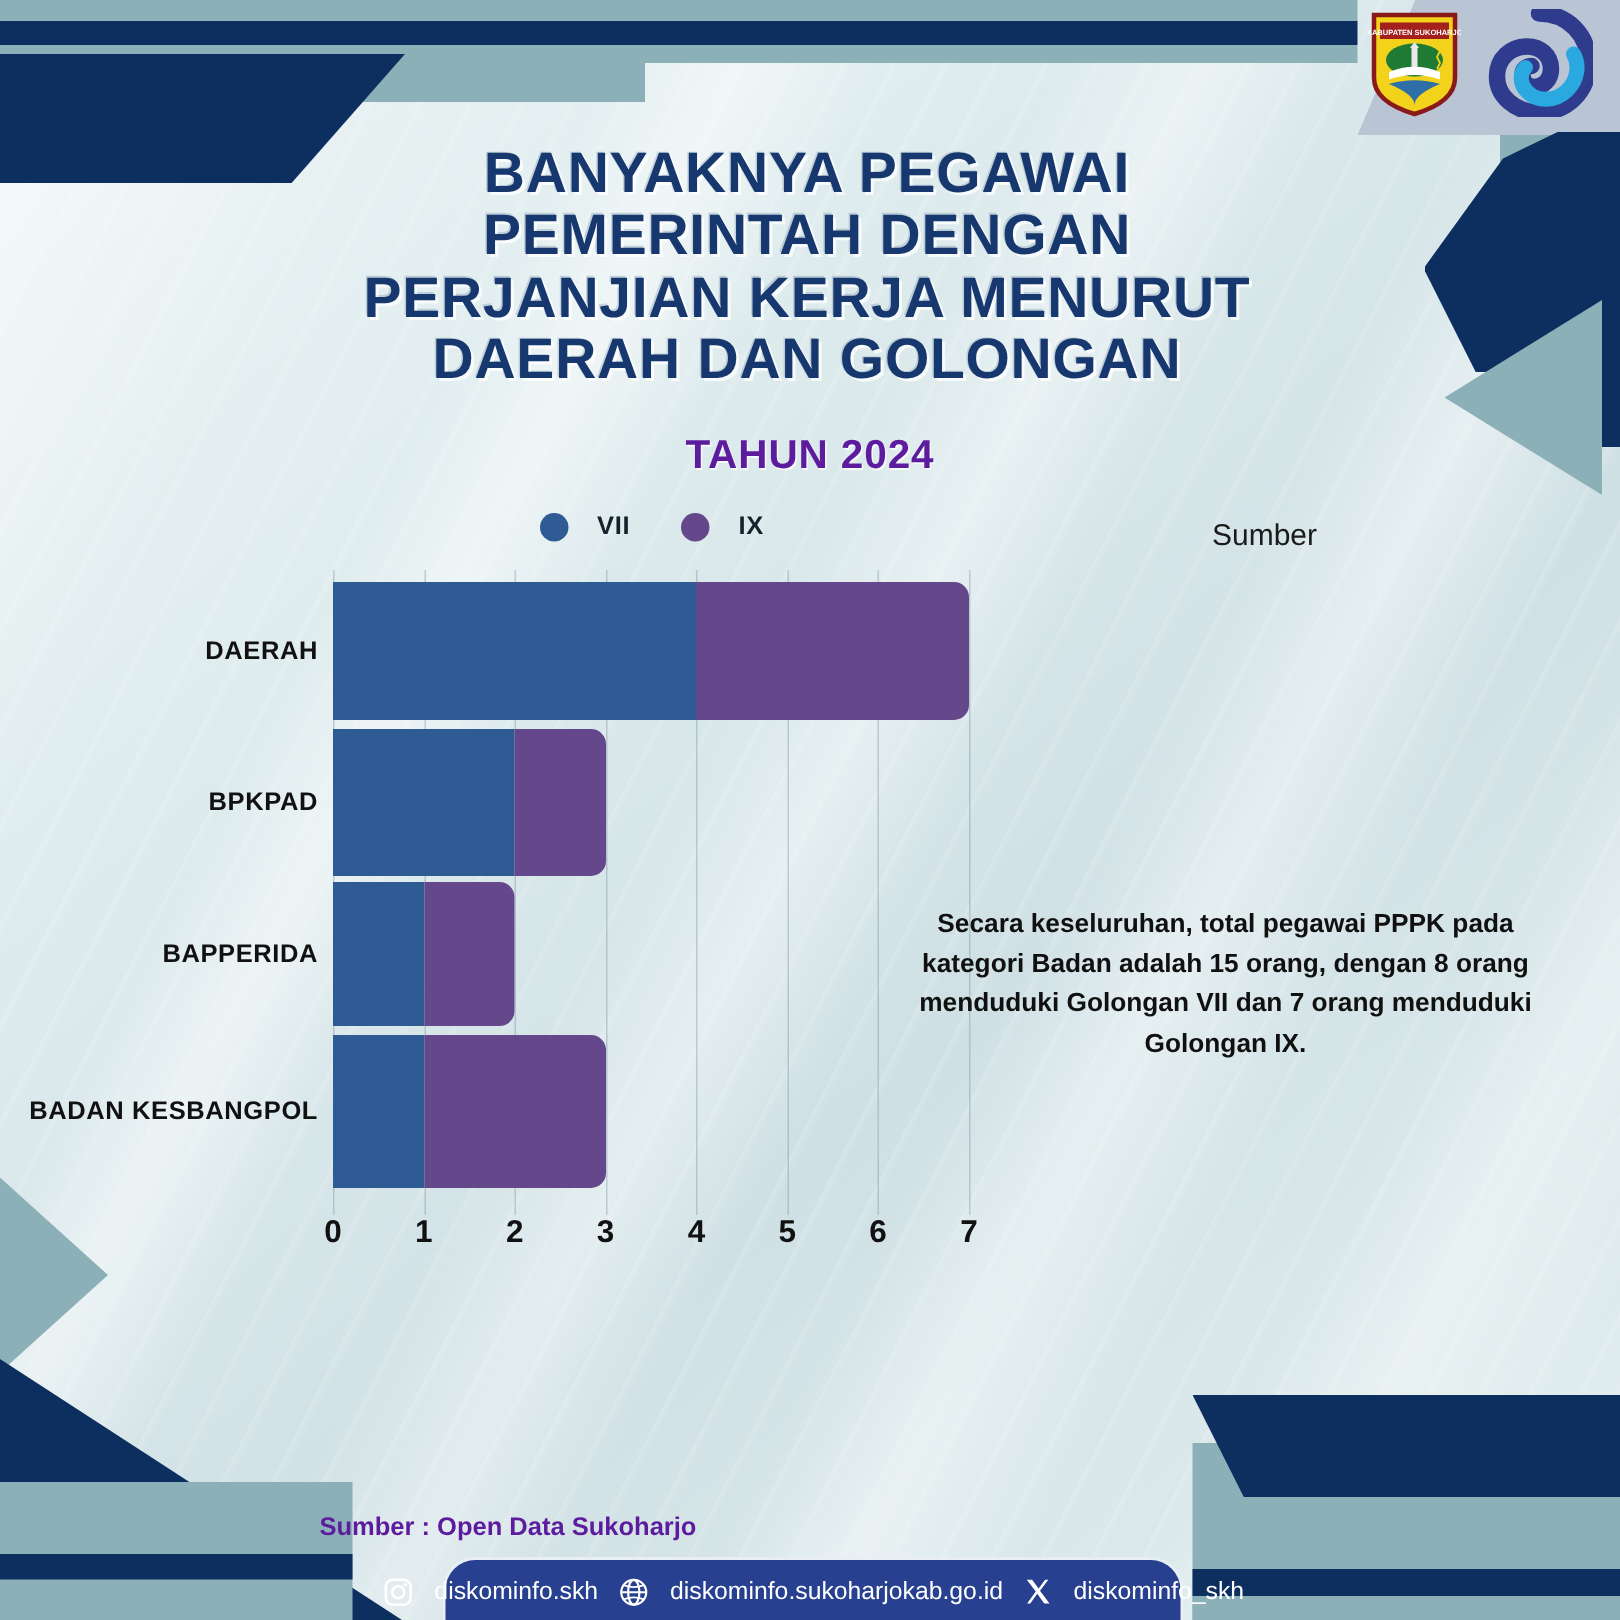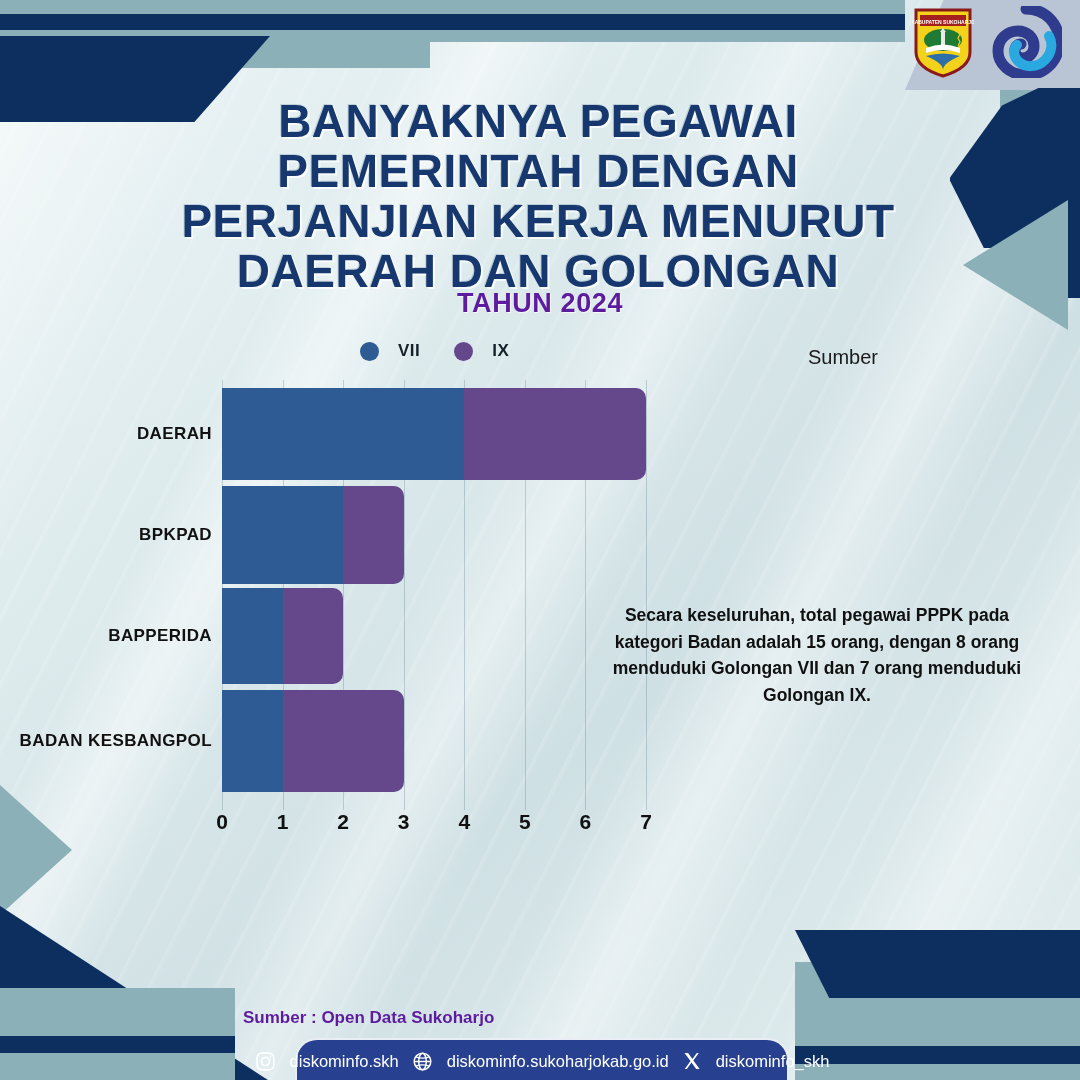--- a/index.html
+++ b/index.html
@@ -62,21 +62,21 @@
   .br-teal-strip2{left:795px;top:1064px;width:285px;height:16px;background:#8cb0b7;z-index:3;}
 
   
   .logos{position:absolute;right:18px;top:6px;display:flex;align-items:center;gap:16px;z-index:20;}
   .shield{width:62px;height:72px;position:relative;}
   .kominfo{width:72px;height:72px;}
 
   
   .title{
     position:absolute;left:0;right:4px;top:96px;text-align:center;z-index:10;
-    color:#17386e;font-weight:bold;font-size:46px;line-height:1.09;
+    color:#17386e;font-weight:bold;font-size:38px;line-height:1.09;
     letter-spacing:.5px;
     text-shadow:2px 2px 0 rgba(255,255,255,.75), -1px -1px 0 rgba(120,145,175,.35);
   }
   .title div{padding:0 150px;}
   .year{
     position:absolute;left:0;right:0;top:288px;text-align:center;z-index:10;
     color:#5d1b9e;font-weight:bold;font-size:27px;letter-spacing:.6px;
     text-shadow:1px 1px 0 rgba(255,255,255,.7);
   }
 
@@ -104,21 +104,21 @@
   .tick{position:absolute;top:0;transform:translateX(-50%);font-weight:bold;font-size:21px;color:#111;}
 
   
   .note{
     position:absolute;left:592px;top:602px;width:450px;z-index:10;
     text-align:center;font-weight:bold;font-size:17.5px;line-height:1.52;color:#101010;
   }
 
   
   .sumber{position:absolute;left:213px;top:1008px;font-size:17px;font-weight:bold;
-          color:#5d1b9e;z-index:12;margin-left:30px;}
+          color:#5d1b9e;z-index:12;}
   .pill{
     position:absolute;left:295px;top:1038px;width:490px;height:42px;
     background:#27408f;border-radius:22px 22px 0 0;border:2px solid #e8eef4;border-bottom:none;
     display:flex;align-items:center;justify-content:center;gap:13px;z-index:14;
     color:#fff;font-size:16.5px;
   }
   .pill .it{display:flex;align-items:center;gap:14px;}
   .pill svg{display:block;}
 </style>
 </head>

